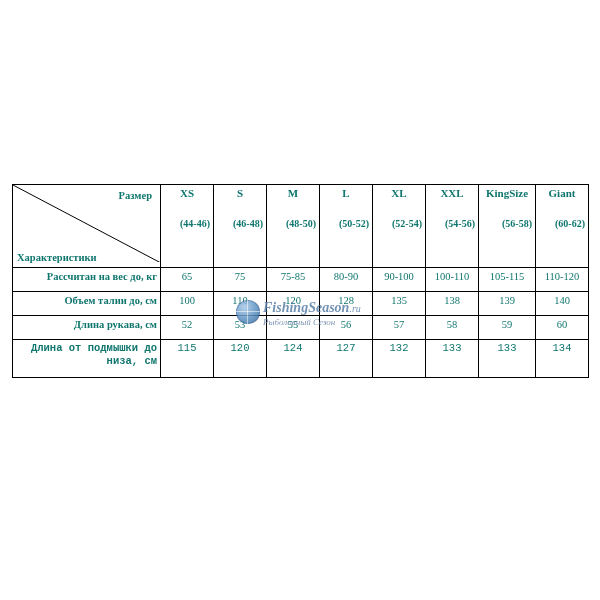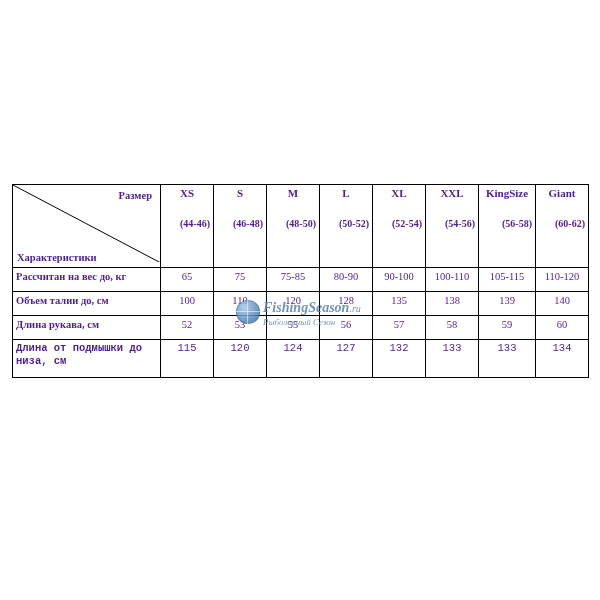--- a/index.html
+++ b/index.html
@@ -20,21 +20,21 @@
   #table-wrap {
     position: absolute;
     left: 12px;
     top: 184px;
     width: 576px;
   }
   table.size-table {
     border-collapse: collapse;
     width: 576px;
     table-layout: fixed;
-    color: #4c1d95;
+    color: #0f766e;
   }
   table.size-table td {
     border: 1px solid #000000;
     font-size: 10.5px;
     font-family: "Liberation Serif", serif;
     vertical-align: top;
     padding: 2px 3px 2px 3px;
     line-height: 1.25;
   }
   
@@ -87,21 +87,21 @@
   }
   td.hdr .rng {
     display: block;
     text-align: right;
     font-weight: bold;
     font-size: 10px;
   }
   td.rowlabel {
     font-weight: bold;
     font-size: 10.5px;
-    text-align: left;
+    text-align: right;
   }
   td.val {
     font-size: 10.5px;
     text-align: center;
   }
   tr.r-data td { height: 19px; }
   tr.r-last td { height: 33px; font-family: Liberation Mono, monospace; }
 
   
   #watermark {

